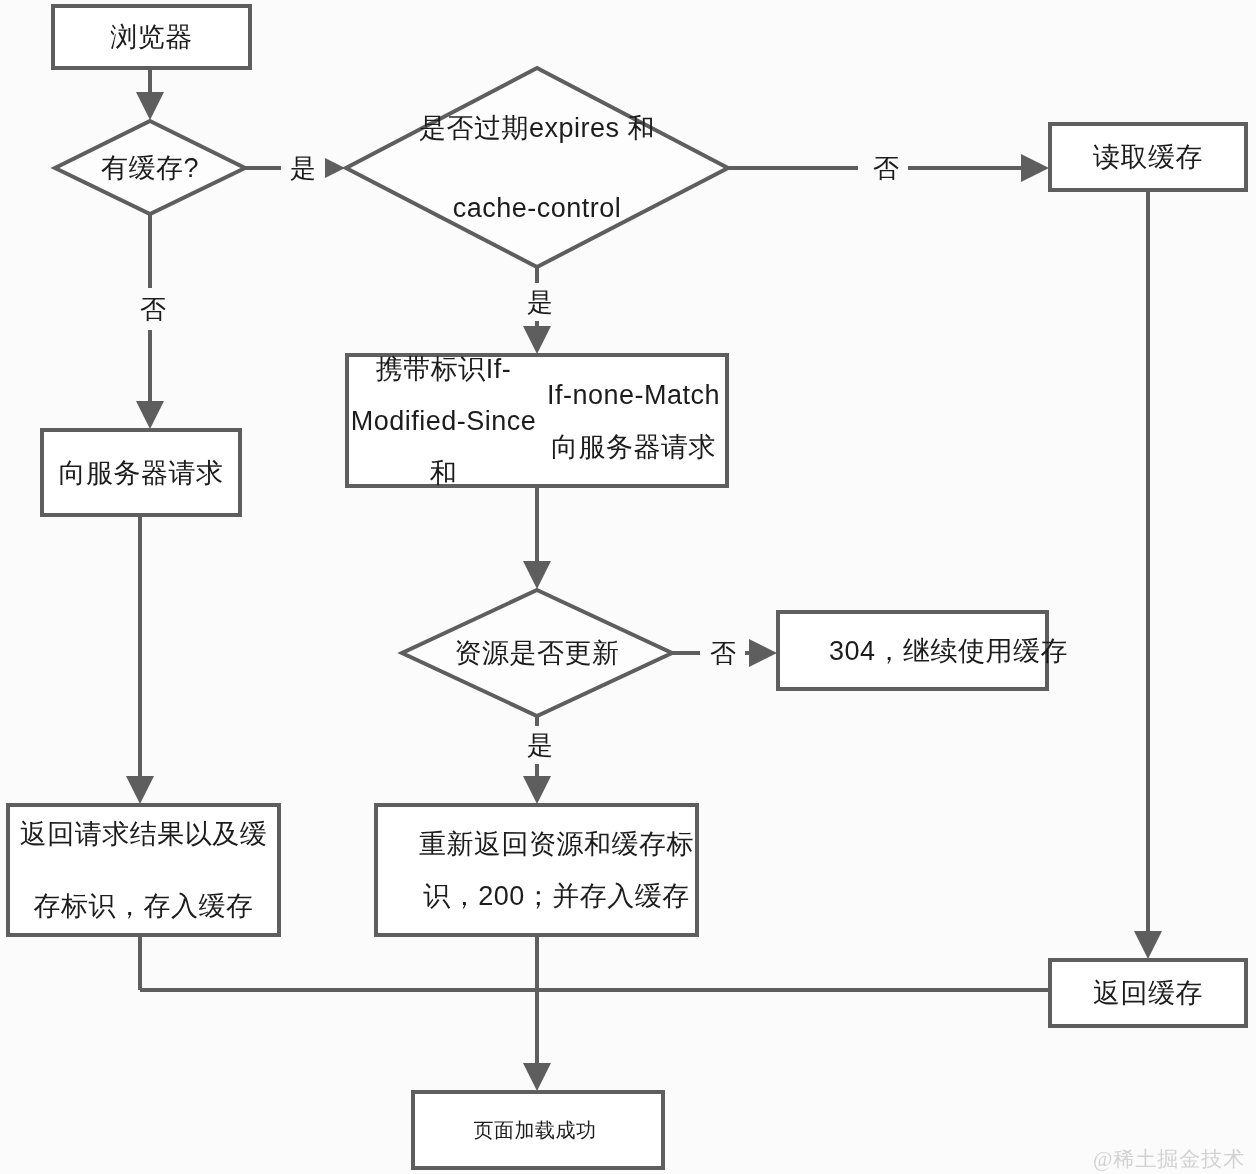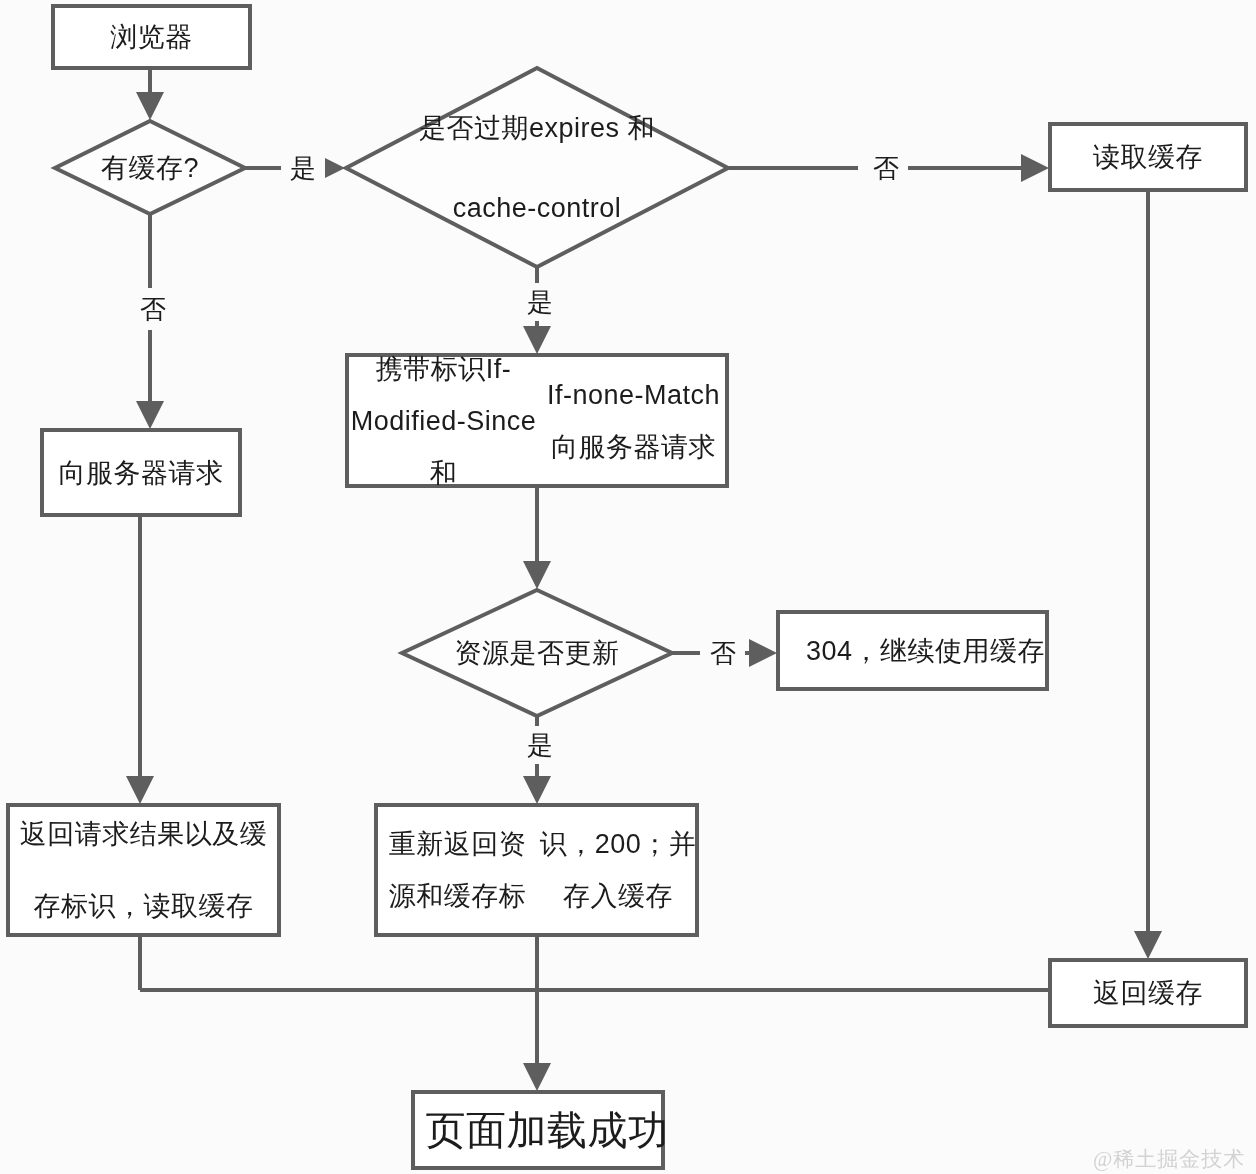--- a/index.html
+++ b/index.html
@@ -101,35 +101,35 @@
 
   <div class="node-label" style="left:1050px;top:124px;width:196px;height:66px;">读取缓存</div>
 
   <div class="node-label two-line" style="left:347px;top:355px;width:380px;height:131px;flex-direction:row;">
     <span>携带标识If-Modified-Since和</span>
     <span>If-none-Match向服务器请求</span>
   </div>
 
   <div class="node-label" style="left:402px;top:590px;width:270px;height:126px;">资源是否更新</div>
 
-  <div class="node-label" style="left:791px;top:612px;width:269px;height:77px;">304，继续使用缓存</div>
+  <div class="node-label" style="left:814px;top:612px;width:269px;height:77px;">304，继续使用缓存</div>
 
   <div class="node-label two-line" style="left:8px;top:805px;width:271px;height:130px;flex-direction:column;gap:20px;">
     <span>返回请求结果以及缓</span>
-    <span>存标识，读取缓存</span>
+    <span>存标识，存入缓存</span>
   </div>
 
-  <div class="node-label two-line" style="left:376px;top:805px;width:321px;height:130px;flex-direction:row;">
+  <div class="node-label two-line" style="left:396px;top:805px;width:321px;height:130px;flex-direction:column;">
     <span>重新返回资源和缓存标</span>
     <span>识，200；并存入缓存</span>
   </div>
 
   <div class="node-label" style="left:1050px;top:960px;width:196px;height:66px;">返回缓存</div>
 
-  <div class="node-label" style="left:422px;top:1092px;width:250px;height:76px;font-size:40px;">页面加载成功</div>
+  <div class="node-label" style="left:410px;top:1092px;width:250px;height:76px;font-size:20px;">页面加载成功</div>
 
   <div class="edge-label" style="left:281px;top:150px;width:38px;height:36px;">是</div>
 
   <div class="edge-label" style="left:131px;top:288px;width:38px;height:42px;">否</div>
 
   <div class="edge-label" style="left:864px;top:150px;width:38px;height:36px;">否</div>
 
   <div class="edge-label" style="left:518px;top:283px;width:38px;height:38px;">是</div>
 
   <div class="edge-label" style="left:701px;top:635px;width:38px;height:36px;">否</div>

